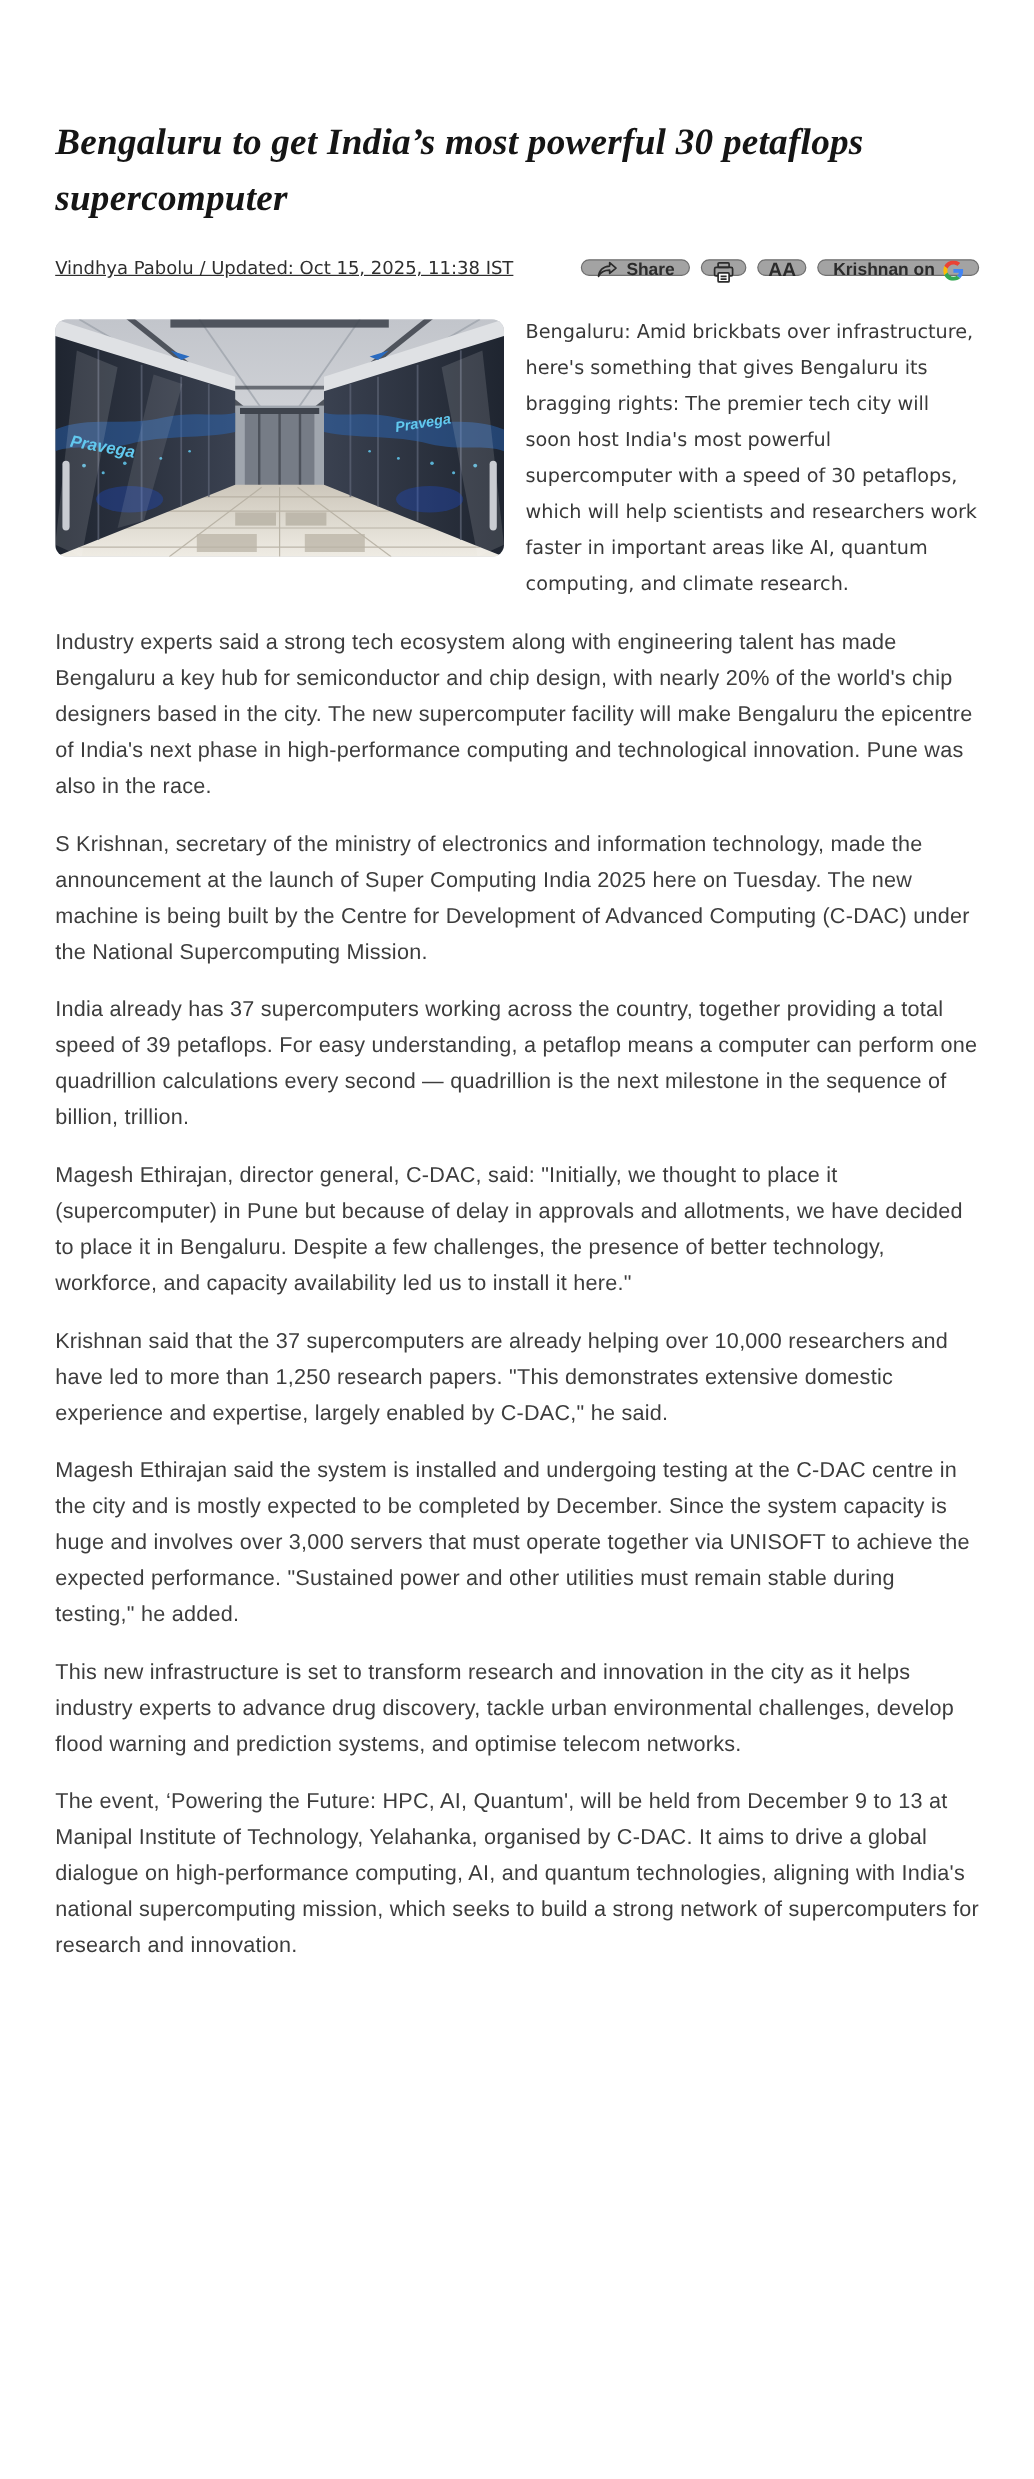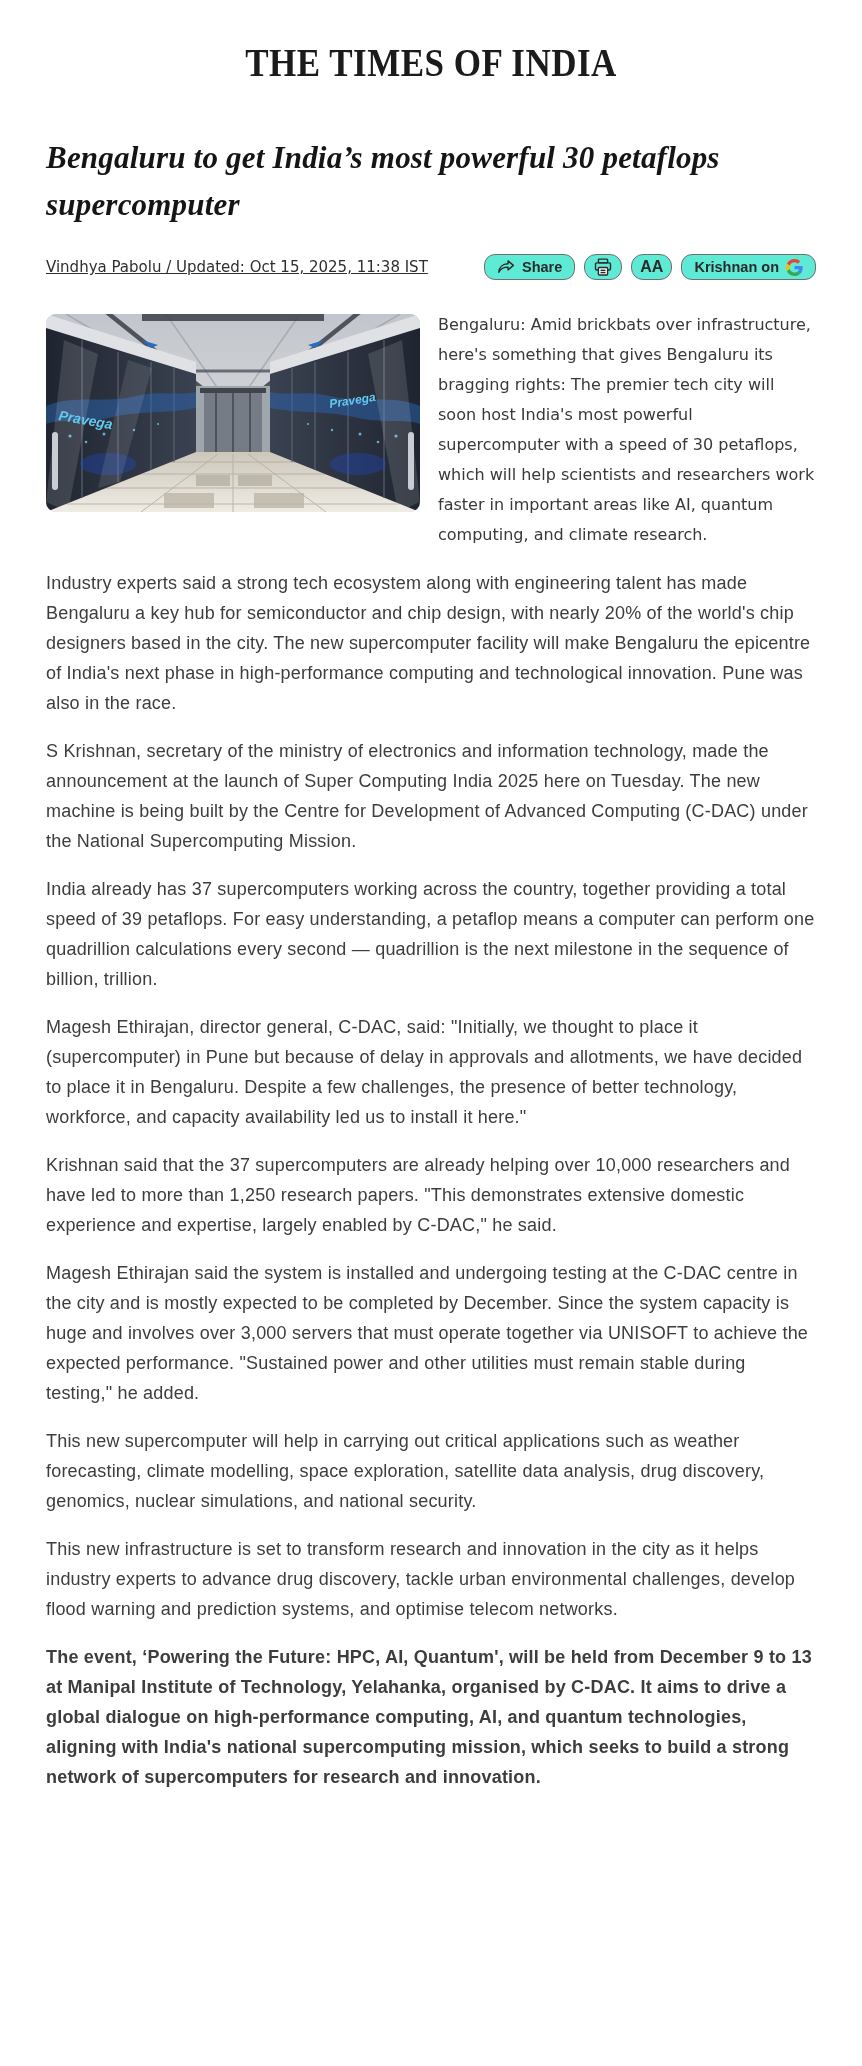--- a/index.html
+++ b/index.html
@@ -41,25 +41,24 @@
   .byline {
     font-family: "DejaVu Sans", sans-serif;
     font-size: 15px;
     color: #2e2e2e;
     white-space: nowrap;
     text-decoration: underline;
   }
   .actions { display: flex; align-items: center; gap: 9px; }
   .btn {
     display: inline-flex;
-    align-items: center;
     gap: 7px;
-    height: 26px;
+    height: 14px;
     padding: 0 12px;
-    background: #5eead4;
+    background: #a3a3a3;
     border: 1.6px solid #6f6f6f;
     border-radius: 11px;
     font-family: "Liberation Sans", sans-serif;
     font-weight: 700;
     font-size: 14.5px;
     color: #2b2b2b;
     cursor: pointer;
   }
   .btn.icon-only { padding: 0 8px; border-radius: 12px; }
   .btn svg { display: block; }
@@ -83,30 +82,27 @@
     letter-spacing: 0.2px;
     color: #3d3d3d;
   }
   .paras p:first-child {
     font-family: "DejaVu Sans", sans-serif;
     font-size: 16px;
     line-height: 30px;
     letter-spacing: 0;
     color: #383838;
   }
-  .paras p:last-child { margin-bottom: 0; font-weight: bold; }
+  .paras p:last-child { margin-bottom: 0; }
 </style>
 </head>
 <body>
 
 <div class="page">
 
-  <header class="masthead">
-    <span class="masthead-title">THE TIMES OF INDIA</span>
-  </header>
 
   <h1 class="headline">Bengaluru to get India’s most powerful 30 petaflops supercomputer</h1>
 
   <div class="byline-row">
     <div class="byline">Vindhya Pabolu / Updated: Oct 15, 2025, 11:38 IST</div>
 
     <div class="actions">
       <button class="btn">
         <span>
           <svg width="18" height="16" viewBox="0 0 22 18">
@@ -257,19 +253,18 @@
     </figure>
 
     <div class="paras">
         <p>Bengaluru: Amid brickbats over infrastructure, here's something that gives Bengaluru its bragging rights: The premier tech city will soon host India's most powerful supercomputer with a speed of 30 petaflops, which will help scientists and researchers work faster in important areas like AI, quantum computing, and climate research.</p>
         <p>Industry experts said a strong tech ecosystem along with engineering talent has made Bengaluru a key hub for semiconductor and chip design, with nearly 20% of the world's chip designers based in the city. The new supercomputer facility will make Bengaluru the epicentre of India's next phase in high-performance computing and technological innovation. Pune was also in the race.</p>
         <p>S Krishnan, secretary of the ministry of electronics and information technology, made the announcement at the launch of Super Computing India 2025 here on Tuesday. The new machine is being built by the Centre for Development of Advanced Computing (C-DAC) under the National Supercomputing Mission.</p>
         <p>India already has 37 supercomputers working across the country, together providing a total speed of 39 petaflops. For easy understanding, a petaflop means a computer can perform one quadrillion calculations every second — quadrillion is the next milestone in the sequence of billion, trillion.</p>
         <p>Magesh Ethirajan, director general, C-DAC, said: "Initially, we thought to place it (supercomputer) in Pune but because of delay in approvals and allotments, we have decided to place it in Bengaluru. Despite a few challenges, the presence of better technology, workforce, and capacity availability led us to install it here."</p>
         <p>Krishnan said that the 37 supercomputers are already helping over 10,000 researchers and have led to more than 1,250 research papers. "This demonstrates extensive domestic experience and expertise, largely enabled by C-DAC," he said.</p>
         <p>Magesh Ethirajan said the system is installed and undergoing testing at the C-DAC centre in the city and is mostly expected to be completed by December. Since the system capacity is huge and involves over 3,000 servers that must operate together via UNISOFT to achieve the expected performance. "Sustained power and other utilities must remain stable during testing," he added.</p>
-        <p>This new supercomputer will help in carrying out critical applications such as weather forecasting, climate modelling, space exploration, satellite data analysis, drug discovery, genomics, nuclear simulations, and national security.</p>
         <p>This new infrastructure is set to transform research and innovation in the city as it helps industry experts to advance drug discovery, tackle urban environmental challenges, develop flood warning and prediction systems, and optimise telecom networks.</p>
         <p>The event, ‘Powering the Future: HPC, AI, Quantum', will be held from December 9 to 13 at Manipal Institute of Technology, Yelahanka, organised by C-DAC. It aims to drive a global dialogue on high-performance computing, AI, and quantum technologies, aligning with India's national supercomputing mission, which seeks to build a strong network of supercomputers for research and innovation.</p>
       </div>
 
   </div>
 </div>
 
 </body></html>

